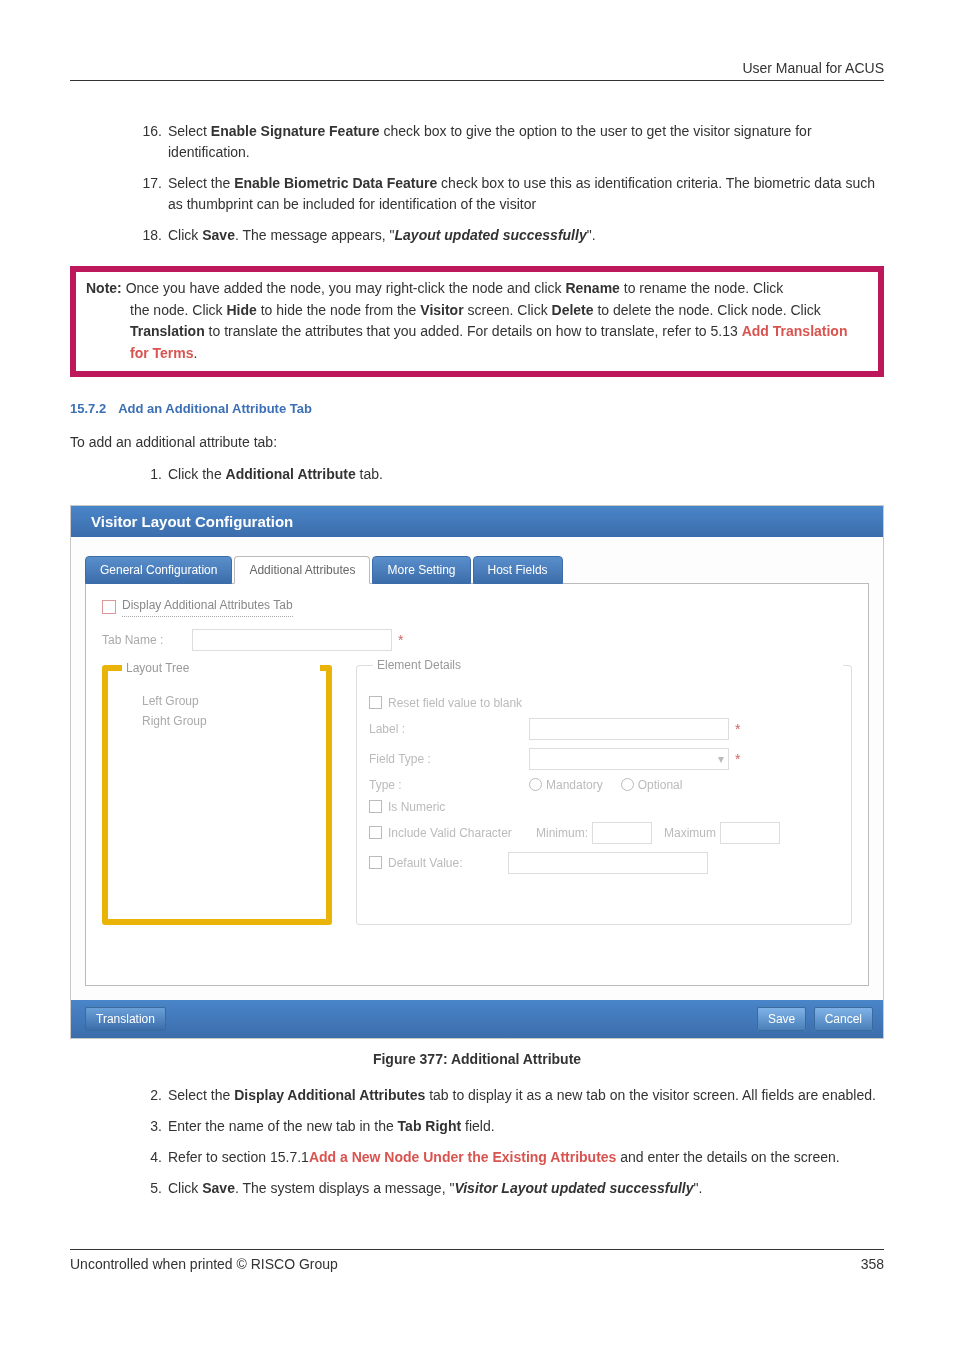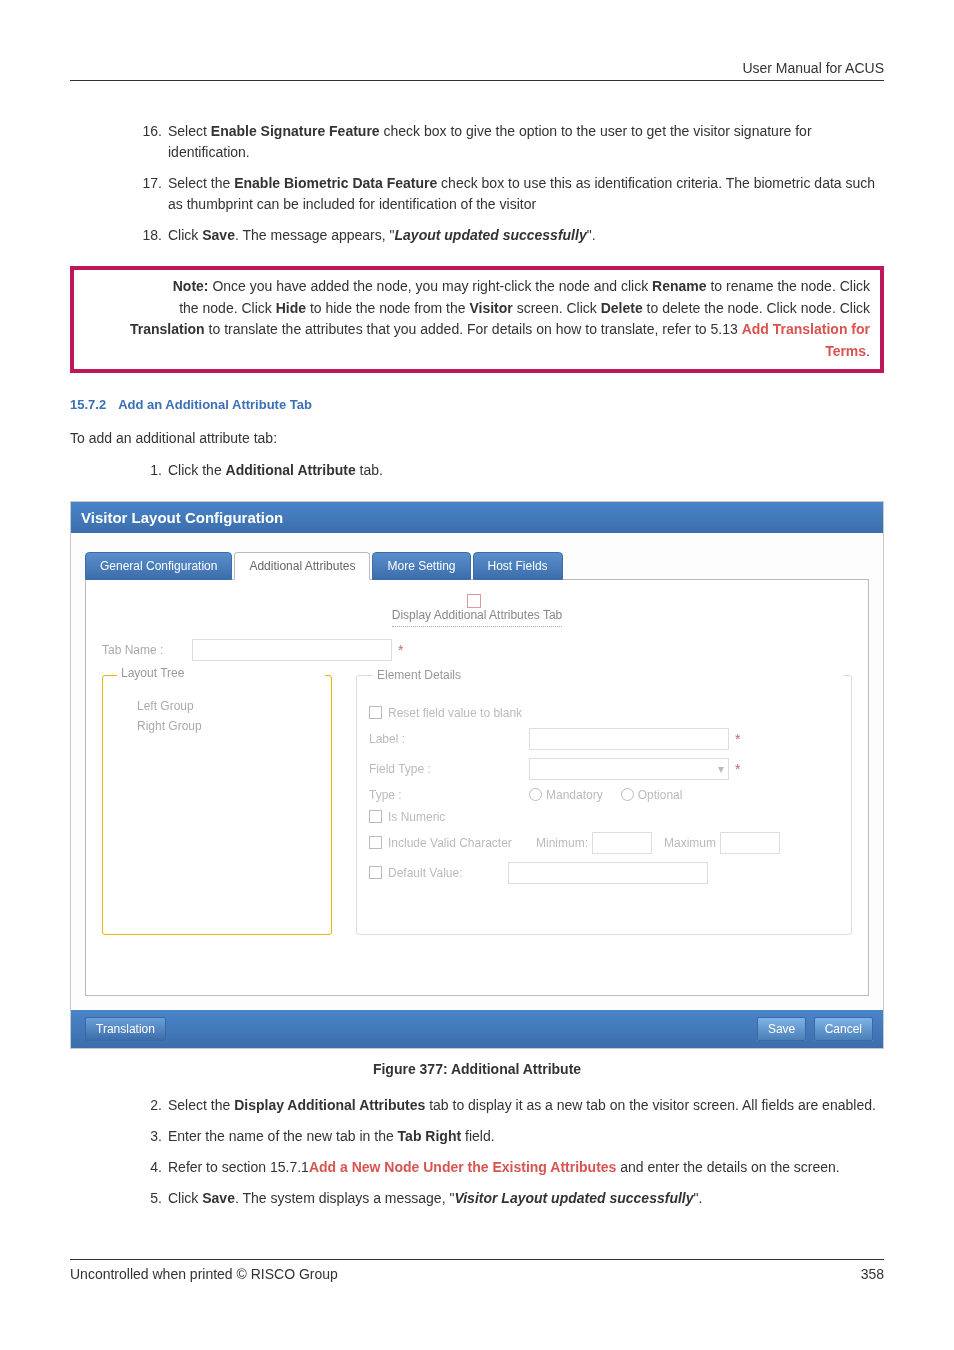--- a/index.html
+++ b/index.html
@@ -22,26 +22,25 @@
     font-size: 14px;
     color: #333;
   }
   .ol-section { margin-left: 62px; margin-bottom: 20px; }
   .li-row { display: flex; margin-bottom: 10px; line-height: 1.5; }
   .li-num { width: 30px; flex-shrink: 0; text-align: right; margin-right: 6px; }
   .li-body { flex: 1; }
   b { font-weight: bold; }
   i.bi { font-style: italic; font-weight: bold; }
   .note-box {
-    border: 4px solid #be185d;
+    border: 6px solid #be185d;
     padding: 6px 10px;
     margin: 12px 0 24px 0;
     line-height: 1.55;
     font-size: 14px;
-    text-align: right;
   }
   .note-box .link { color: #d9534f; font-weight: bold; }
   .note-indent { margin-left: 44px; display: block; }
   .section-title {
     color: #3b6fb6;
     font-weight: bold;
     font-size: 13px;
     margin: 12px 0 18px 0;
   }
   .section-num { margin-right: 12px; }
@@ -53,21 +52,21 @@
     margin: 8px 0 8px 0;
     background: #fdfdfd;
     font-size: 12px;
     color: #888;
   }
   .fig-title {
     background: linear-gradient(#4985c9, #3c6dab);
     color: #fff;
     font-weight: bold;
     font-size: 15px;
-    padding: 7px 10px;
+    padding: 7px 20px;
   }
   .fig-body { padding: 18px 14px 14px 14px; }
   .tabs-row { display: flex; align-items: flex-end; }
   .tab {
     padding: 6px 14px;
     border: 1px solid #bbb;
     border-top-left-radius: 4px;
     border-top-right-radius: 4px;
     margin-right: 2px;
     font-size: 12px;
@@ -83,21 +82,21 @@
     background: #fff;
     color: #666;
     border-bottom: 1px solid #fff;
   }
   .tab-panel {
     border: 1px solid #bbb;
     padding: 14px 16px 60px 16px;
     background: #fff;
     border-top: 1px solid #bbb;
   }
-  .chk-row { display: flex; align-items: center; margin-bottom: 12px; flex-direction: column; }
+  .chk-row { display: flex; align-items: center; margin-bottom: 12px; }
   .chk {
     width: 14px; height: 14px;
     border: 1px solid #d99;
     margin-right: 6px;
   }
   .chk-small {
     width: 13px; height: 13px;
     border: 1px solid #bbb;
     display: inline-block;
     margin-right: 6px;
@@ -110,21 +109,21 @@
     height: 22px;
     border: 1px solid #ddd;
     background: #fff;
     flex: 1;
     max-width: 200px;
   }
   .req { color: #c66; margin-left: 6px; font-size: 14px; }
   .two-col { display: flex; gap: 24px; margin-top: 14px; }
   .col-left {
     width: 230px;
-    border: 1px solid #eab308;
+    border: 6px solid #eab308;
     border-radius: 3px;
     padding: 6px 10px;
     background: #fff;
     min-height: 260px;
     color: #aaa;
   }
   .col-right {
     flex: 1;
     border: 1px solid #ddd;
     border-radius: 3px;

